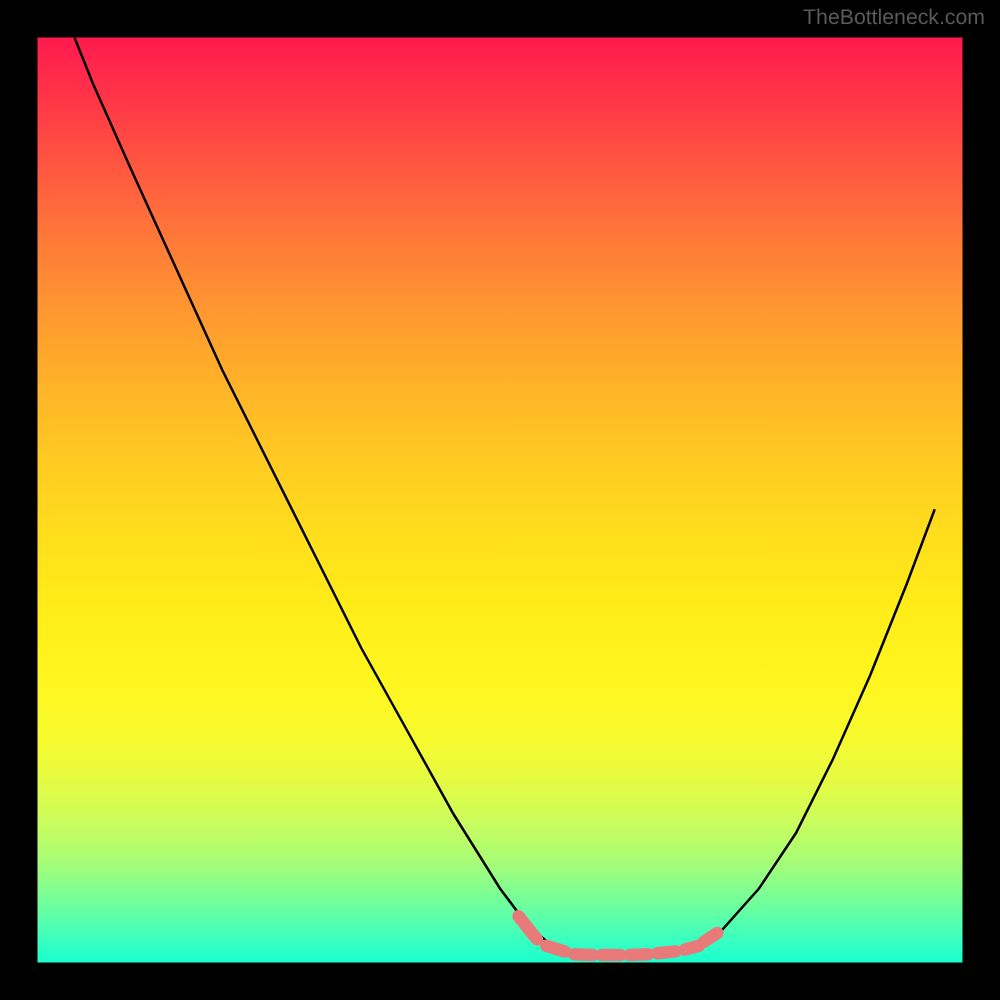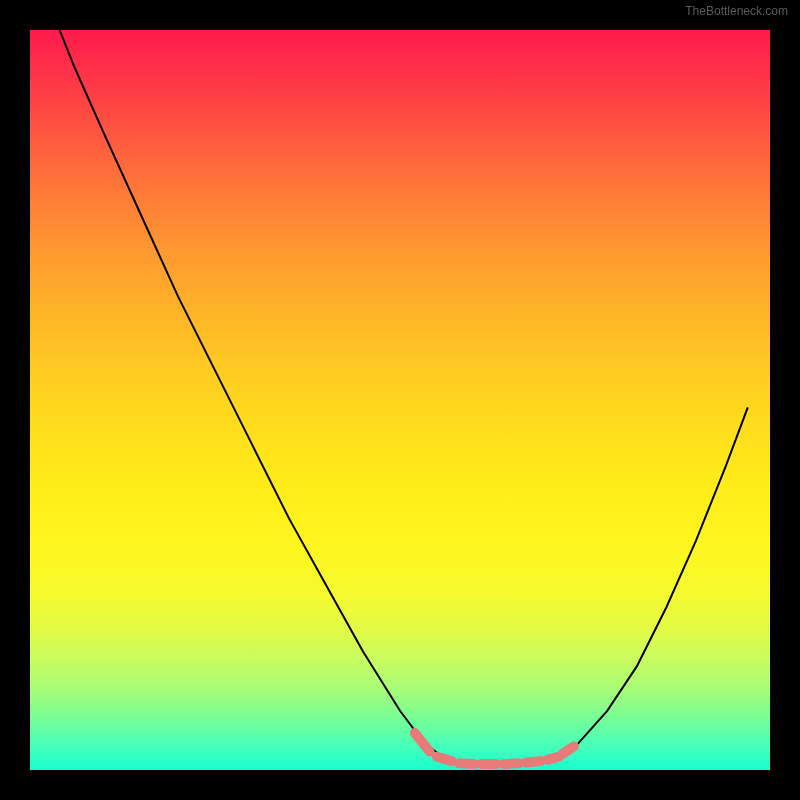--- a/index.html
+++ b/index.html
@@ -9,21 +9,21 @@
     height: 800px;
     background: #000;
     position: relative;
     font-family: Arial, sans-serif;
   }
   .watermark {
     position: absolute;
     top: 4px;
     right: 12px;
     color: #5a5a5a;
-    font-size: 12px;
+    font-size: 17px;
     font-weight: 500;
     z-index: 10;
   }
   .plot-area {
     position: absolute;
     left: 30px;
     top: 30px;
     width: 740px;
     height: 740px;
   }

